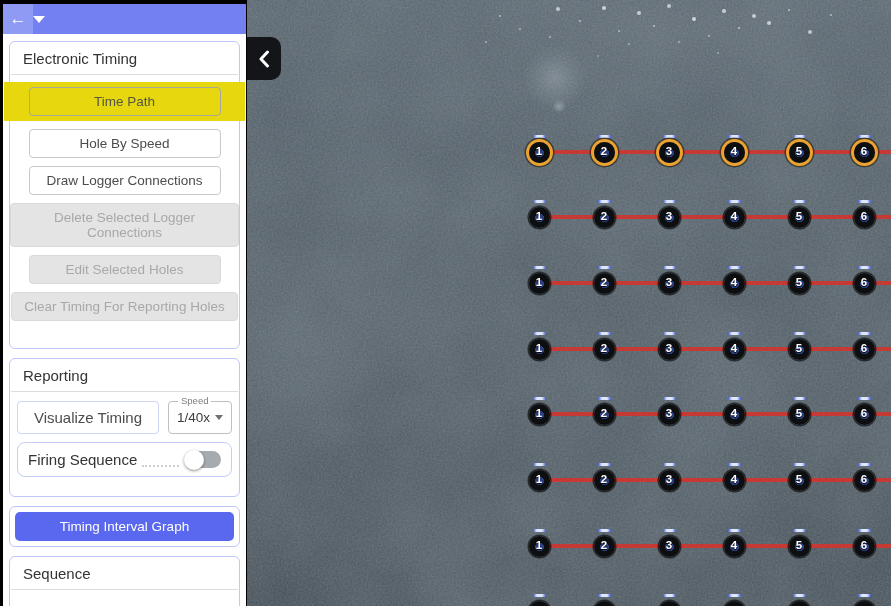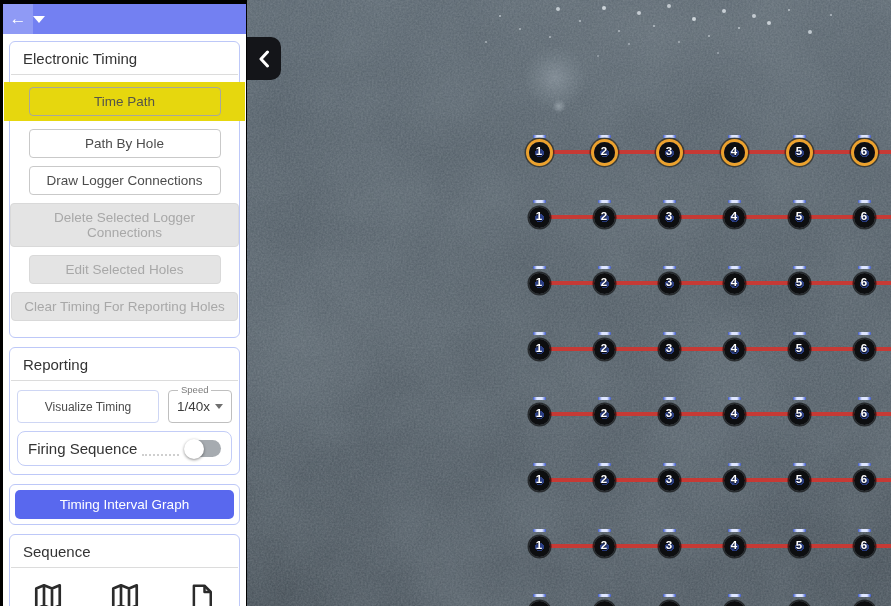--- a/index.html
+++ b/index.html
@@ -53,34 +53,34 @@
 
   
   #sidebar { position:absolute; left:3px; top:4px; width:243px; height:602px; background:#fff; z-index:5; }
   #sidebar-header { height:30px; background:#7380f2; display:flex; align-items:center; }
   #back-btn { width:30px; height:30px; background:#8f9af5; display:flex; align-items:center; justify-content:center;
     color:#fff; font-size:17px; cursor:pointer; }
   #header-title { flex:1; color:#fff; font-size:14.5px; font-weight:bold; padding-left:9px; letter-spacing:.2px; }
   #header-caret { width:0; height:0; border-left:6px solid transparent; border-right:6px solid transparent;
     border-top:7px solid #fff; margin-right:12px; cursor:pointer; }
 
-  .panel { margin:7px 6px 9px; border:1px solid #bdc8f8; border-radius:6px; background:#fff; padding-bottom:8px; }
+  .panel { margin:7px 6px 9px; border:1px solid #bdc8f8; border-radius:6px; background:#fff; padding-bottom:19px; }
   .panel-title { font-size:15px; color:#333; padding:8px 12px 7px; border-bottom:1px solid #dcdcdc; margin:0 1px; }
 
   .btn { display:block; width:fit-content; min-width:192px; margin:8px auto; padding:6px 12px;
     background:#fff; border:1px solid #c9c9c9; border-radius:4px; font-size:13.5px; color:#4c4c4c;
     text-align:center; cursor:pointer; }
   .btn:disabled { background:#e4e4e4; border-color:#d9d9d9; color:#a8a8a8; cursor:default; }
 
   .hl-band { margin:7px -6px 7px; background:#e6d70e; padding:5px 0; }
   .hl-band .btn { margin:0 auto; background:transparent; border-color:#a8a89a; color:#55554a; }
 
   .analysis-row { display:flex; gap:9px; padding:9px 7px 2px; align-items:stretch; }
   #visualize-btn { flex:1; height:33px; background:#fff; border:1px solid #ced6f4; border-radius:4px;
-    font-size:12px; color:#4c4c4c; cursor:pointer; }
+    font-size:15px; color:#4c4c4c; cursor:pointer; }
   #speed-box { position:relative; width:64px; height:33px; border:1px solid #bfbfbf; border-radius:4px;
     display:flex; align-items:center; justify-content:center; gap:5px; cursor:pointer; background:#fff; }
   #speed-legend { position:absolute; top:-7px; left:9px; font-size:9.5px; color:#7c7c7c; background:#fff; padding:0 3px; }
   #speed-value { font-size:13.5px; color:#3c3c3c; }
   #speed-caret { width:0; height:0; border-left:4.5px solid transparent; border-right:4.5px solid transparent;
     border-top:5px solid #6f6f6f; }
 
   #firing-box { margin:6px 7px 0; border:1px solid #c3cdf7; border-radius:8px; height:35px;
     display:flex; align-items:center; padding:0 10px; }
   #firing-label { font-size:15px; color:#333; white-space:nowrap; }
@@ -235,21 +235,21 @@
         <span>←</span>
       </div>
       <div id="header-caret"></div>
     </div>
 
     <div class="panel">
       <div class="panel-title">Electronic Timing</div>
       <div class="hl-band">
         <button class="btn">Time Path</button>
       </div>
-      <button class="btn">Path By Hole</button>
+      <button class="btn">Hole By Speed</button>
       <button class="btn">Draw Logger Connections</button>
       <button class="btn" disabled="">Delete Selected Logger Connections</button>
       <button class="btn" disabled="">Edit Selected Holes</button>
       <button class="btn" disabled="">Clear Timing For Reporting Holes</button>
     </div>
 
     <div class="panel">
       <div class="panel-title">Reporting</div>
       <div class="analysis-row">
         <button id="visualize-btn">Visualize Timing</button>

